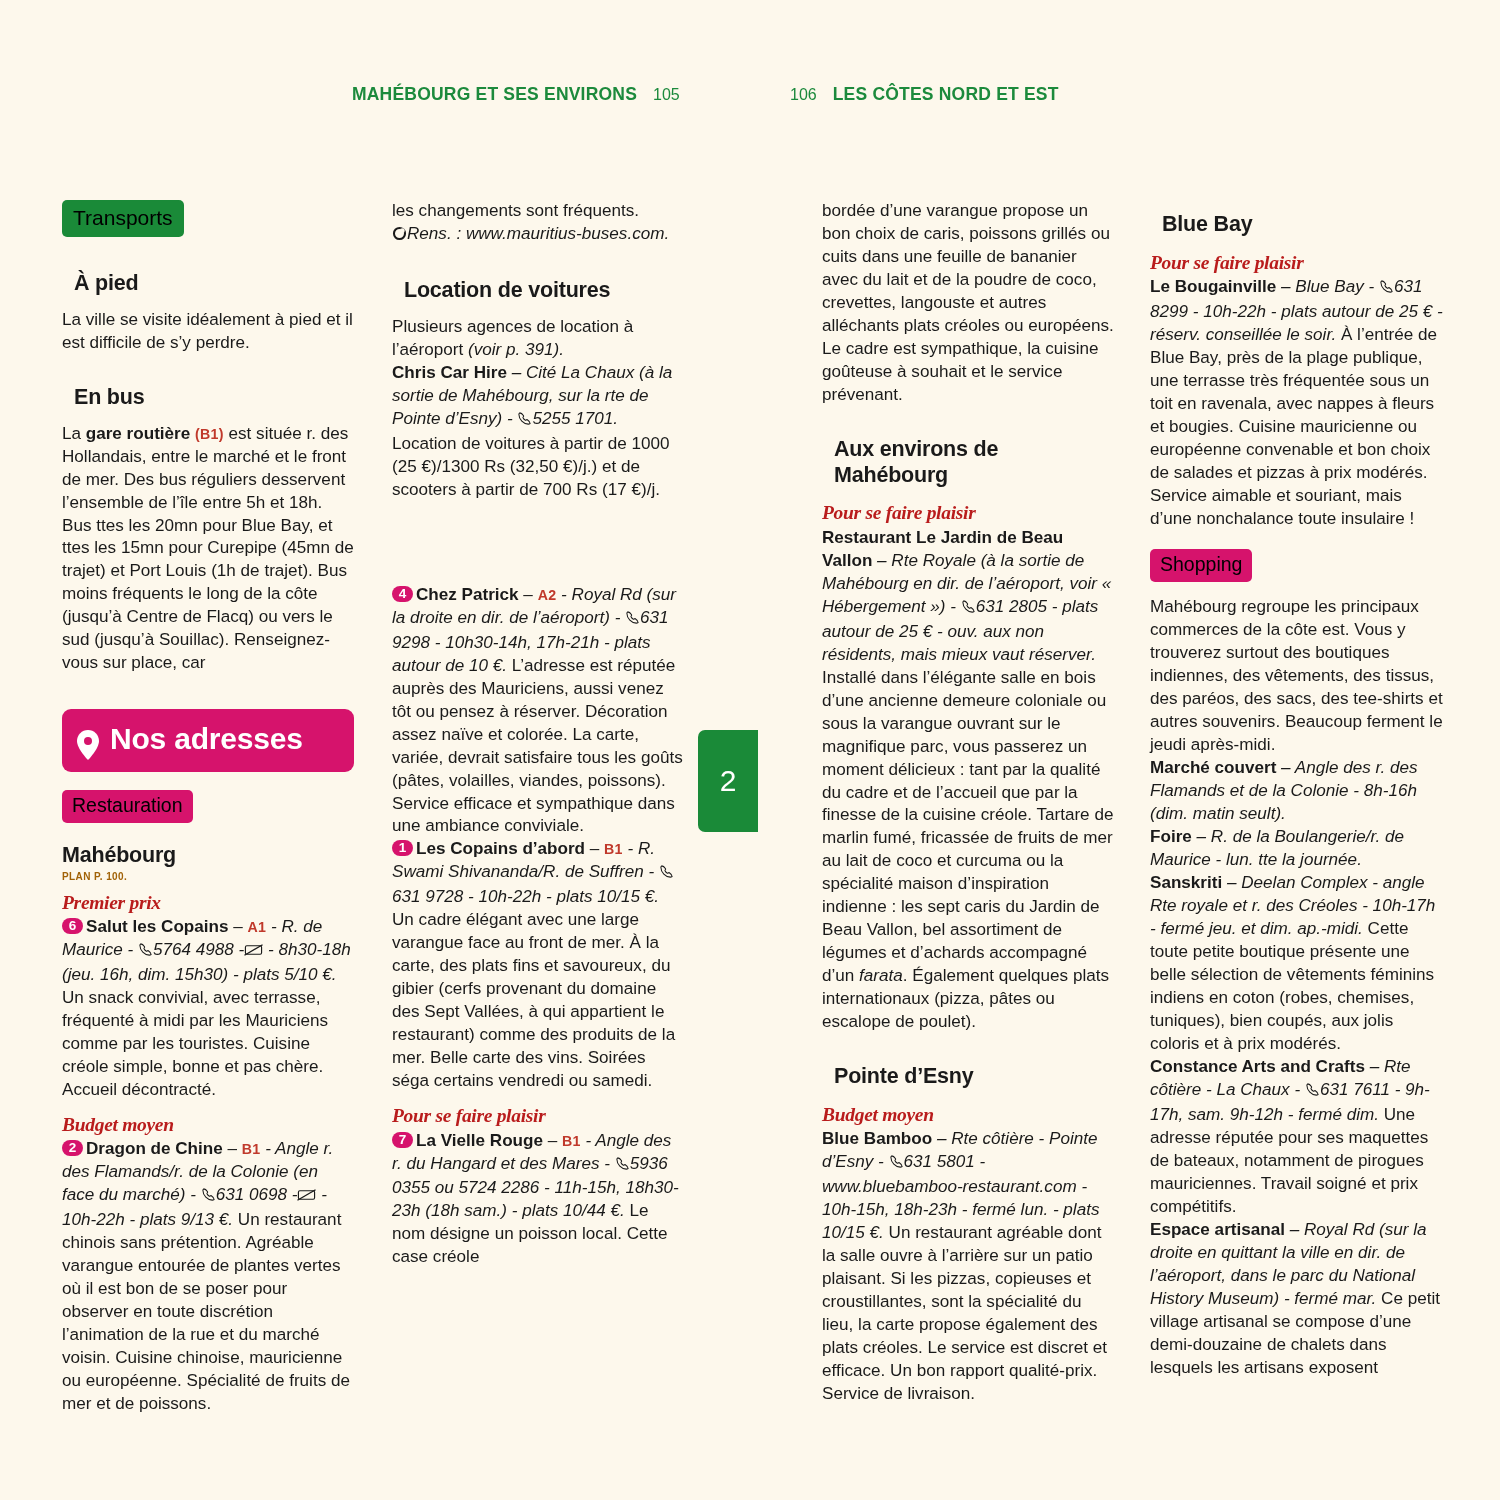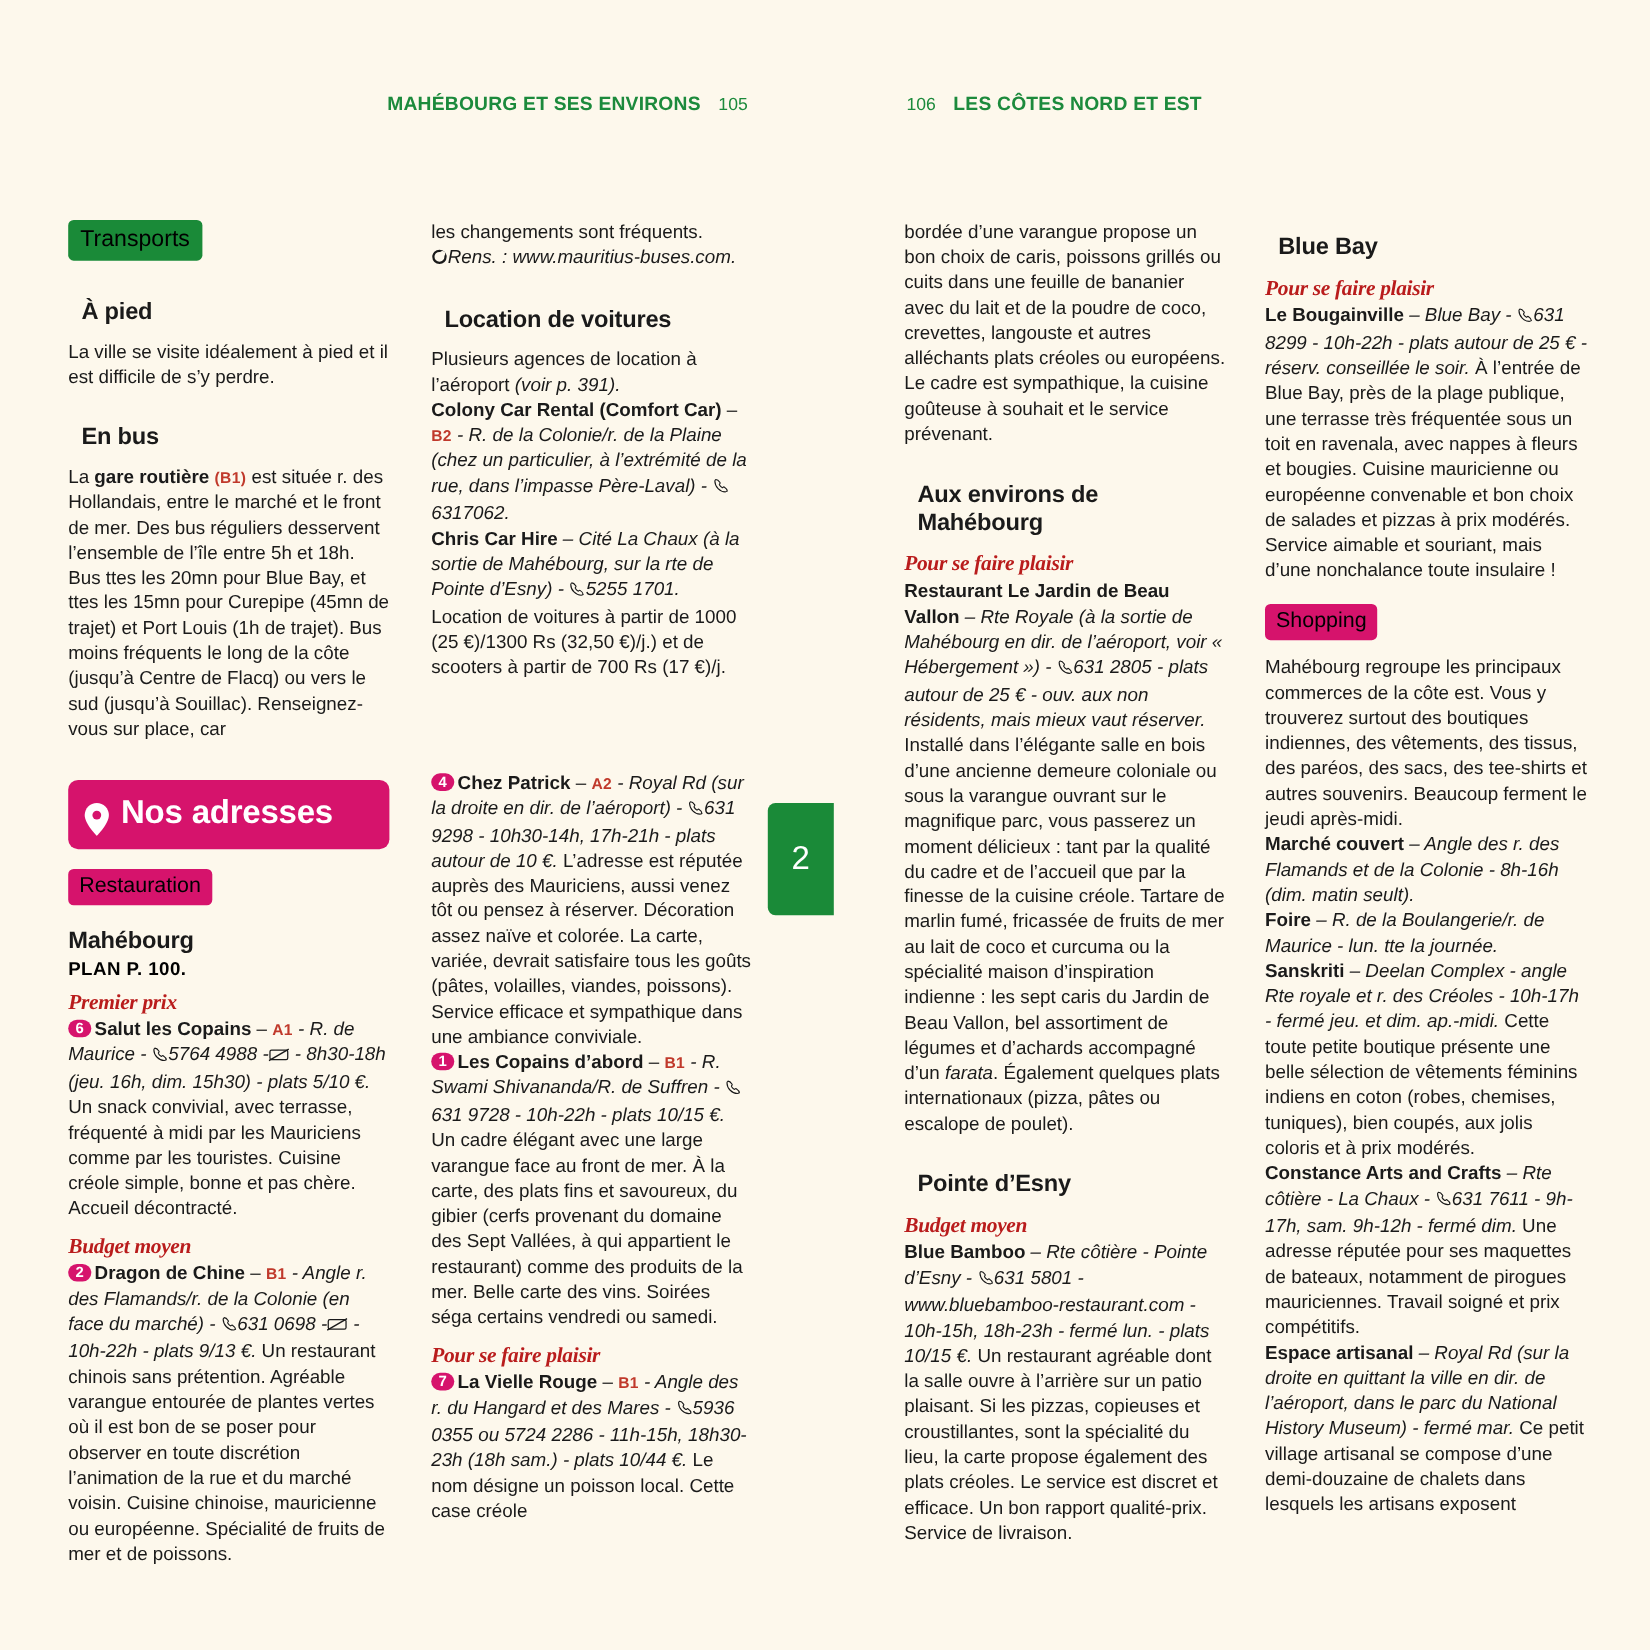--- a/index.html
+++ b/index.html
@@ -24,21 +24,21 @@
   
   .runhead {
     position: absolute;
     top: 84px;
     font-size: 17.5px;
     font-weight: bold;
     letter-spacing: 0.2px;
     color: #1c8a3c;
   }
   .runhead.left  { left: 352px; }
-  .runhead.right { left: 824px; }
+  .runhead.right { left: 790px; }
   .runhead .folio {
     color: #1c8a3c;
     font-weight: normal;
     font-size: 16px;
     letter-spacing: 0;
   }
   .runhead.left  .folio { margin-left: 16px; }
   .runhead.right .folio { margin-right: 16px; }
 
   
@@ -97,22 +97,22 @@
     line-height: 1.2;
     letter-spacing: -0.2px;
   }
   h3.place {
     margin: 0;
     font-size: 21.5px;
     font-weight: bold;
     letter-spacing: -0.2px;
   }
   .planref {
-    color: #000000;
-    font-size: 17px;
+    color: #a16207;
+    font-size: 10px;
     font-weight: bold;
     letter-spacing: 0.4px;
   }
   .rubric {
     font-family: "Liberation Serif", serif;
     font-style: italic;
     font-weight: bold;
     color: #b91c1c;
     font-size: 19.5px;
     letter-spacing: -0.3px;
@@ -239,23 +239,20 @@
     <p>les changements sont fréquents.</p>
     <p><span class="ico"><svg width="15" height="15" viewBox="0 0 16 16">
             <path d="M8 1a7 7 0 1 0 0 14A7 7 0 0 0 8 1zm0 2.2a4.8 4.8 0 1 1 0 9.6 4.8 4.8 0 0 1 0-9.6z" fill="#1a1a1a"></path>
             <circle cx="11" cy="5" r="2.6" fill="#fdf8ec"></circle>
           </svg></span><span class="it">Rens. : www.mauritius-buses.com.</span></p>
 
     <div class="sp18"></div>
     <h2 class="sec">Location de voitures</h2>
     <p><span>Plusieurs agences de location à l’aéroport </span><span class="it">(voir p. 391).</span></p>
 
-    <p><b>Colony Car Rental (Comfort Car)</b> – <span class="grid">B2</span><span class="it"> - R. de la Colonie/r. de la Plaine (chez un particulier, à l’extrémité de la rue, dans l’impasse Père-Laval) - </span><span class="ico"><svg width="15" height="15" viewBox="0 0 16 16">
-            <path d="M3 2c2 0 3 1.5 4 3 .6 1-1 1.3-.6 2.2.5 1 1.6 2.2 2.6 2.7.9.4 1-1.2 2-.6 1.5 1 3 2 3 4 0 0-1 .7-2 .7C7 14 2 9 2 3.5 2 2.6 3 2 3 2z" fill="none" stroke="#1a1a1a" stroke-width="1.1"></path>
-          </svg></span><span class="it">6317062.</span></p>
 
     <p><b>Chris Car Hire</b><span class="it"> – Cité La Chaux (à la sortie de Mahébourg, sur la rte de Pointe d’Esny) - </span><span class="ico"><svg width="15" height="15" viewBox="0 0 16 16">
             <path d="M3 2c2 0 3 1.5 4 3 .6 1-1 1.3-.6 2.2.5 1 1.6 2.2 2.6 2.7.9.4 1-1.2 2-.6 1.5 1 3 2 3 4 0 0-1 .7-2 .7C7 14 2 9 2 3.5 2 2.6 3 2 3 2z" fill="none" stroke="#1a1a1a" stroke-width="1.1"></path>
           </svg></span><span class="it">5255 1701.</span><span> Location de voitures à partir de 1000 (25 €)/1300 Rs (32,50 €)/j.) et de scooters à partir de 700 Rs (17 €)/j.</span></p>
 
     <div class="sp34"></div>
     <div class="sp34"></div>
     <div class="sp14"></div>
 
     <p><span class="num">4</span><b>Chez Patrick</b> – <span class="grid">A2</span><span class="it"> - Royal Rd (sur la droite en dir. de l’aéroport) - </span><span class="ico"><svg width="15" height="15" viewBox="0 0 16 16">

